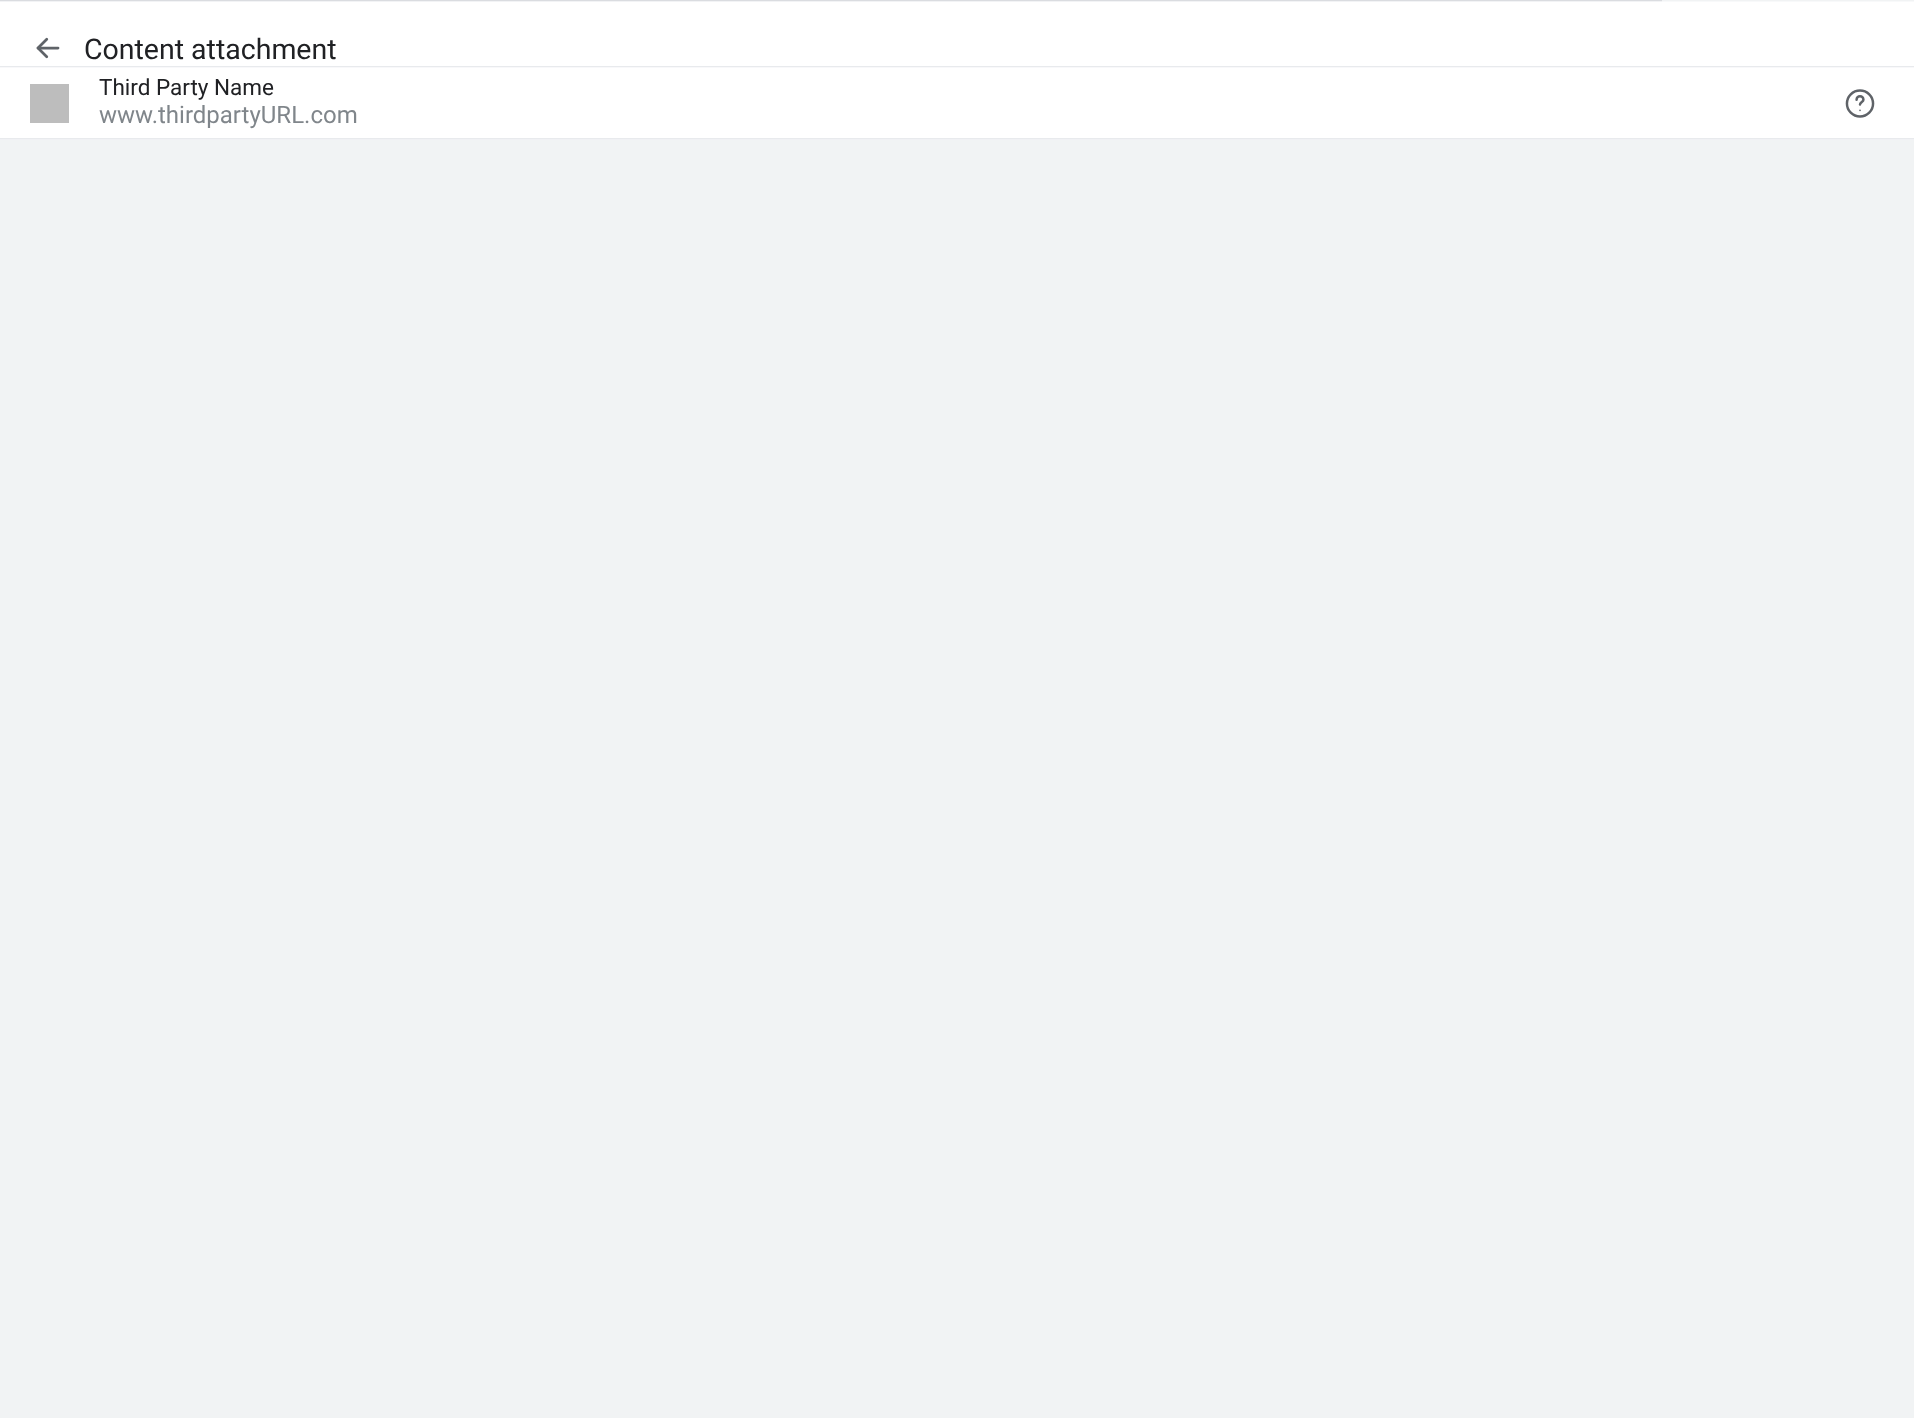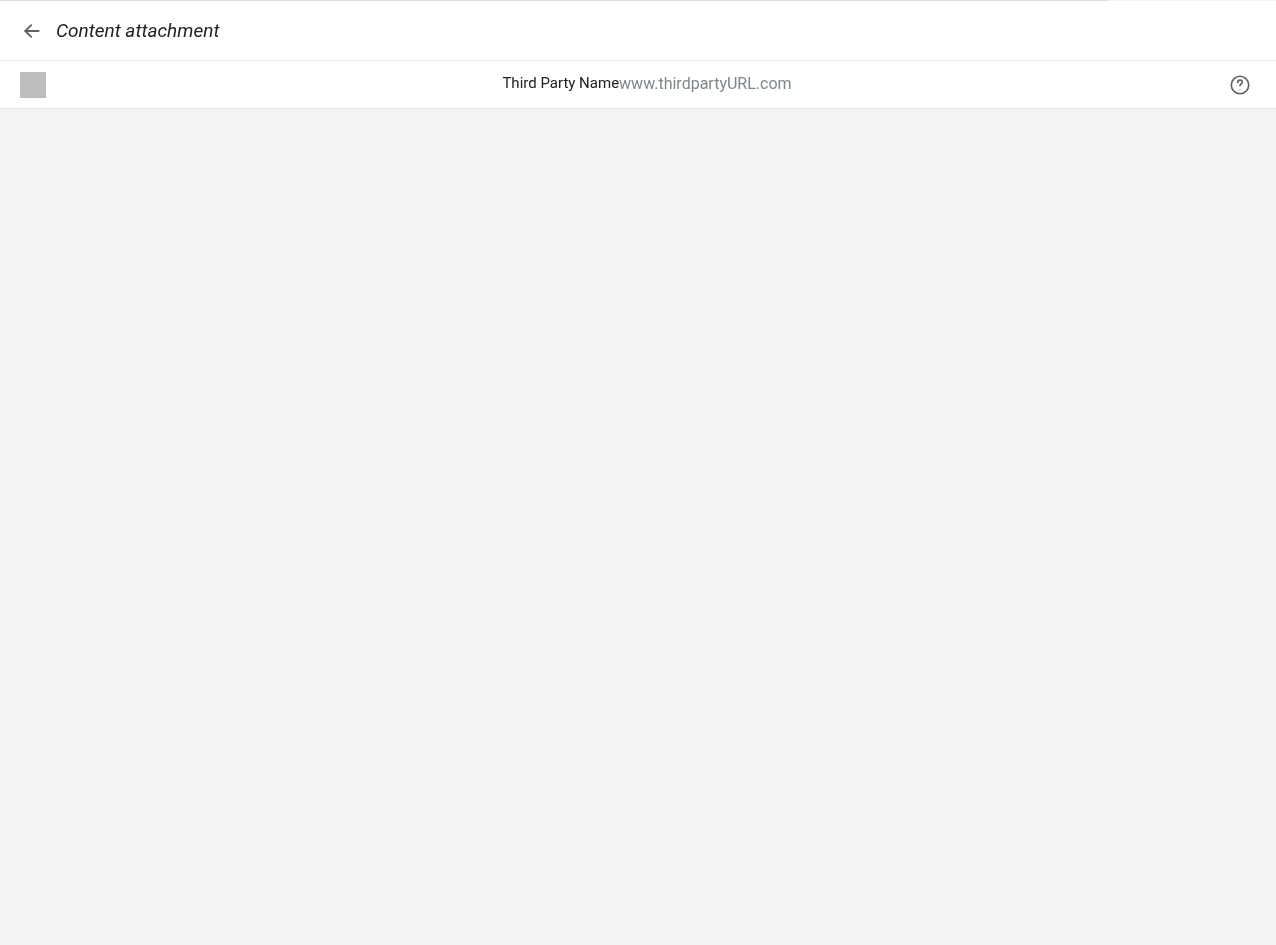--- a/index.html
+++ b/index.html
@@ -13,27 +13,26 @@
       width: 1276px;
       height: 945px;
       overflow: hidden;
     }
     .top-border {
       height: 1px;
       background: #dadce0;
       width: 1108px;
     }
     .header {
-      height: 60px;
+      height: 44px;
       background: #ffffff;
       display: flex;
-      align-items: center;
+      align-items: flex-end;
       padding-left: 20px;
       border-bottom: 1px solid #e8eaed;
-      font-style: italic;
     }
     .back-btn {
       width: 24px;
       height: 24px;
       display: flex;
       align-items: center;
       justify-content: center;
       cursor: pointer;
       color: #5f6368;
       border: none;
@@ -61,21 +60,21 @@
     }
     .logo-placeholder {
       width: 26px;
       height: 26px;
       background: #bdbdbd;
       flex-shrink: 0;
     }
     .party-info {
       margin-left: 20px;
       display: flex;
-      flex-direction: row;
+      flex-direction: column;
       justify-content: center;
       flex-grow: 1;
     }
     .party-name {
       font-size: 15px;
       color: #202124;
       font-weight: 400;
       line-height: 1.25;
     }
     .party-url {

